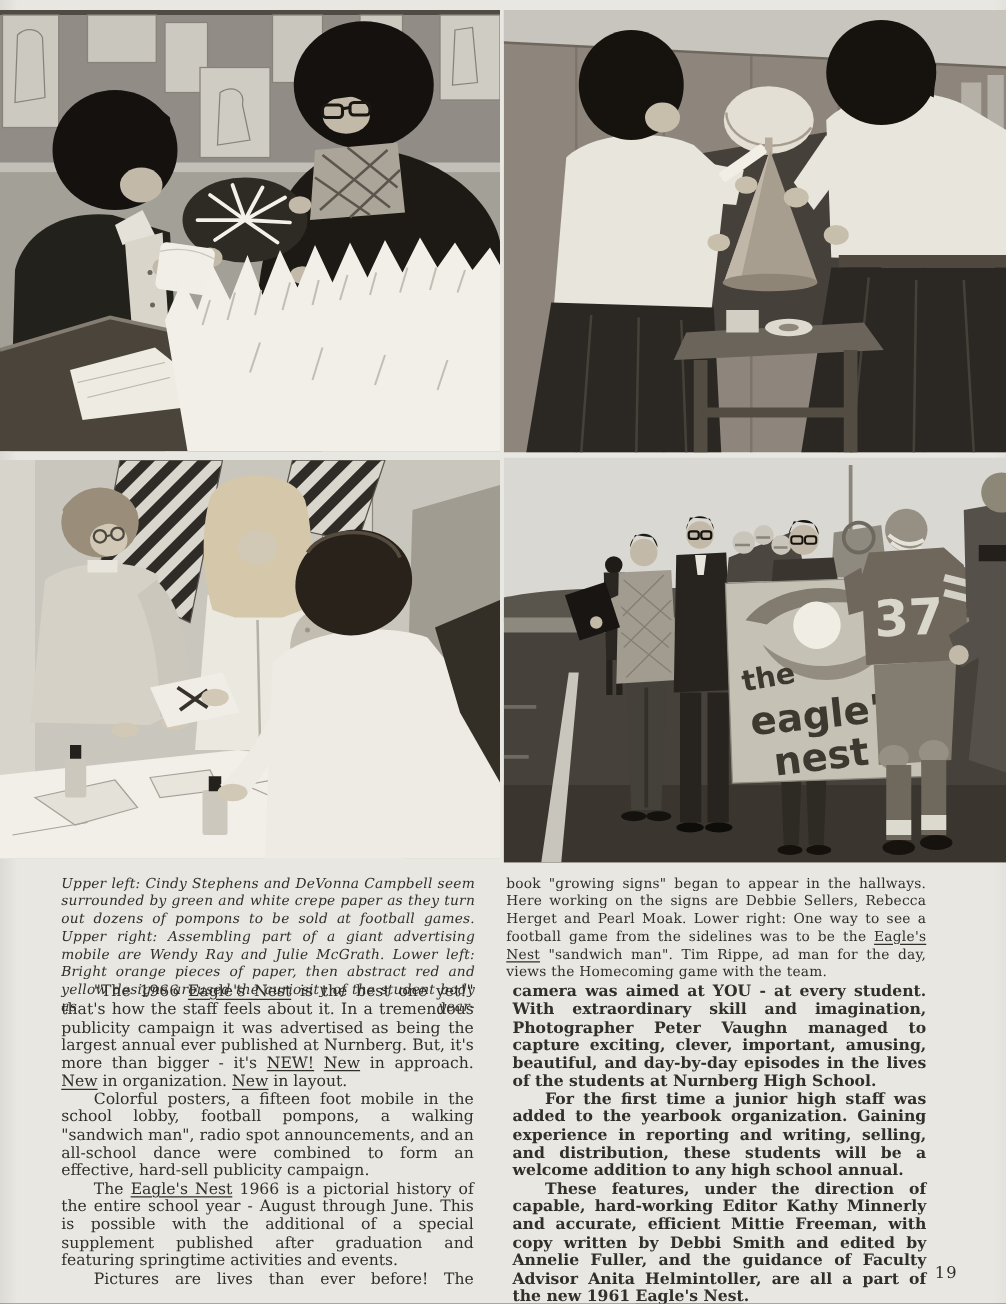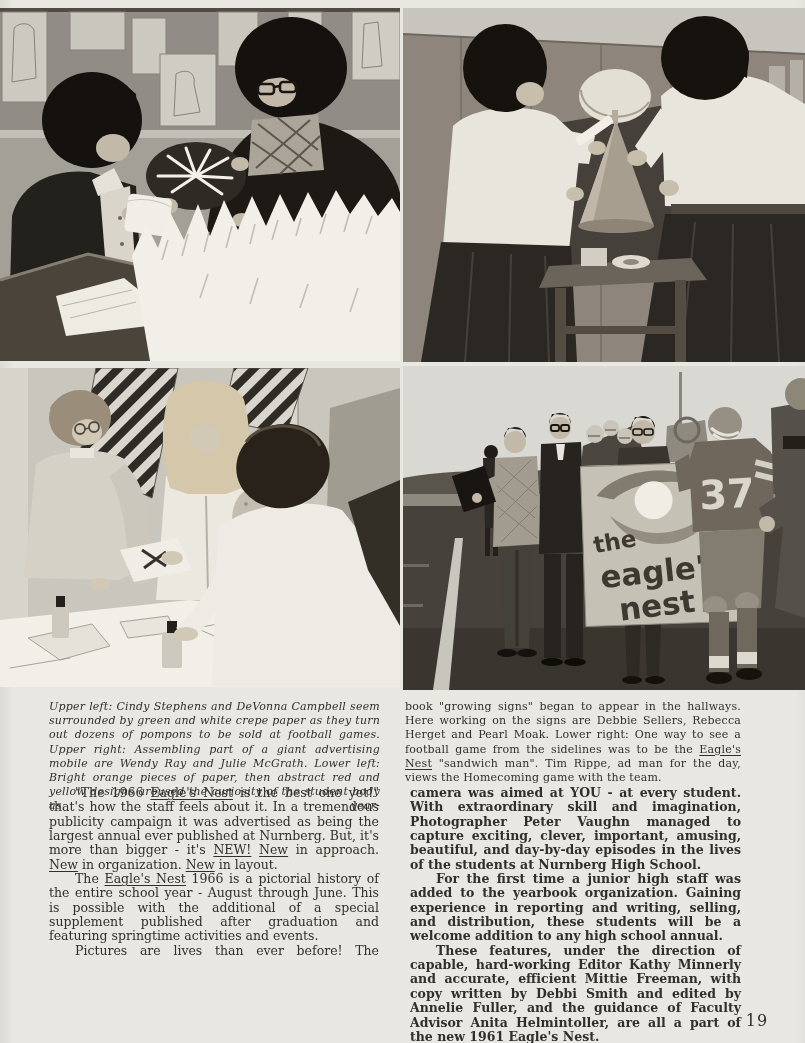--- a/index.html
+++ b/index.html
@@ -16,21 +16,21 @@
   .cap{position:absolute;font-size:11px;line-height:14.2px;text-align:justify;letter-spacing:.2px;}
   .cap-left{left:49px;top:700px;width:331px;font-style:italic;}
   .cap-right{left:405px;top:700px;width:336px;}
   .col{position:absolute;font-size:12.5px;line-height:14.35px;text-align:justify;}
   .col-left{left:49px;top:786px;width:330px;}
   .col-right{left:410px;top:786px;width:331px;font-weight:bold;}
   .col p{margin:0;text-indent:26px;}
   .col p.noindent{text-indent:0;}
   .jlast{text-align-last:justify;}
   .u{text-decoration:underline;text-decoration-thickness:1px;text-underline-offset:2px;}
-  .pageno{position:absolute;left:742px;top:1011px;width:30px;text-align:center;font-size:16px;letter-spacing:1px;}
+  .pageno{position:absolute;left:742px;top:1011px;width:30px;text-align:center;font-size:13px;letter-spacing:1px;}
 </style>
 </head>
 <body>
 
 <div class="page">
 
   <svg class="photo p-ul" width="400" height="353" viewBox="0 0 400 353">
     <rect width="400" height="353" fill="#918d86"></rect>
     <rect width="400" height="4" fill="#504b44"></rect>
     <g stroke="#87827a" stroke-width="1">
@@ -397,20 +397,21 @@
       <rect x="380" y="70" width="22" height="13" fill="#23201b"></rect>
       <circle cx="398" cy="28" r="16" fill="#8d8778"></circle>
     </g>
   </svg>
 
   <div class="cap cap-left jlast"><span>Upper left: Cindy Stephens and DeVonna Campbell seem surrounded by green and white crepe paper as they turn out dozens of pompons to be sold at football games. Upper right: Assembling part of a giant advertising mobile are Wendy Ray and Julie McGrath. Lower left: Bright orange pieces of paper, then abstract red and yellow designs aroused the curiosity of the student body as year-</span></div>
   <div class="cap cap-right"><span>book "growing signs" began to appear in the hallways. Here working on the signs are Debbie Sellers, Rebecca Herget and Pearl Moak. Lower right: One way to see a football game from the sidelines was to be the </span><span class="u">Eagle's Nest</span><span> "sandwich man". Tim Rippe, ad man for the day, views the Homecoming game with the team.</span></div>
 
   <div class="col col-left">
     <p><span>"The 1966 </span><span class="u">Eagle's Nest</span><span> is the best one yet!" that's how the staff feels about it. In a tremendous publicity campaign it was advertised as being the largest annual ever published at Nurnberg. But, it's more than bigger - it's </span><span class="u">NEW!</span><span> </span><span class="u">New</span><span> in approach. </span><span class="u">New</span><span> in organization. </span><span class="u">New</span><span> in layout.</span></p>
+    <p><span>Colorful posters, a fifteen foot mobile in the school lobby, football pompons, a walking "sandwich man", radio spot announcements, and an all-school dance were combined to form an effective, hard-sell publicity campaign.</span></p>
     <p><span>The </span><span class="u">Eagle's Nest</span><span> 1966 is a pictorial history of the entire school year - August through June. This is possible with the additional of a special supplement published after graduation and featuring springtime activities and events.</span></p>
     <p class="jlast"><span>Pictures are lives than ever before! The</span></p>
   </div>
   <div class="col col-right">
     <p class="noindent"><span>camera was aimed at YOU - at every student. With extraordinary skill and imagination, Photographer Peter Vaughn managed to capture exciting, clever, important, amusing, beautiful, and day-by-day episodes in the lives of the students at Nurnberg High School.</span></p>
     <p><span>For the first time a junior high staff was added to the yearbook organization. Gaining experience in reporting and writing, selling, and distribution, these students will be a welcome addition to any high school annual.</span></p>
     <p><span>These features, under the direction of capable, hard-working Editor Kathy Minnerly and accurate, efficient Mittie Freeman, with copy written by Debbi Smith and edited by Annelie Fuller, and the guidance of Faculty Advisor Anita Helmintoller, are all a part of the new 1961 </span><span class="u">Eagle's Nest</span><span>.</span></p>
   </div>
 
   <div class="pageno">19</div>

